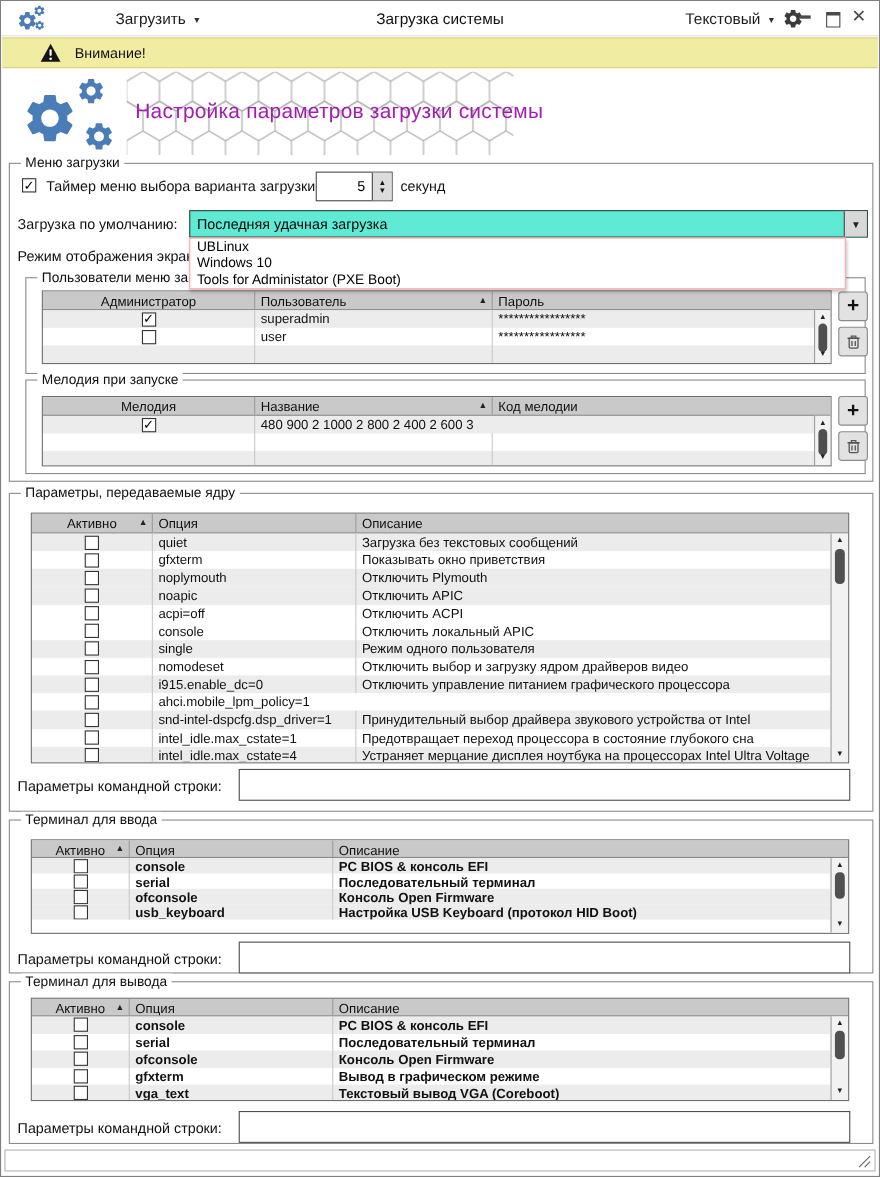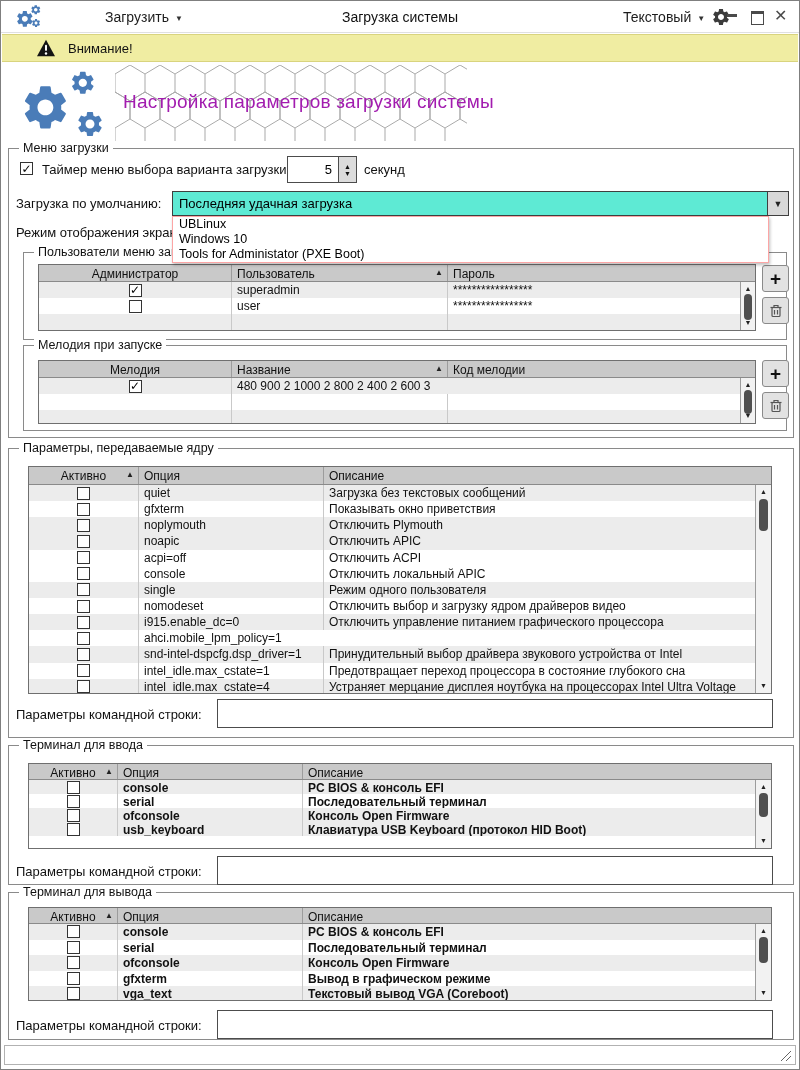--- a/index.html
+++ b/index.html
@@ -447,21 +447,21 @@
               <span class="cb"></span>
             </div>
             <div class="c c2">ofconsole</div>
             <div class="c c3">Консоль Open Firmware</div>
           </div>
           <div class="row alt">
             <div class="c c1 ck">
               <span class="cb"></span>
             </div>
             <div class="c c2">usb_keyboard</div>
-            <div class="c c3">Клавиатура USB Keyboard (протокол HID Boot)</div>
+            <div class="c c3">Настройка USB Keyboard (протокол HID Boot)</div>
           </div>
         </div>
       <div class="vscroll">
         <span class="sa up">▲</span>
         <span class="thumb" style="top:13px;height:24px"></span>
         <span class="sa dn">▼</span>
       </div>
     </div>
     <span class="lbl" style="left:7px;top:118px">Параметры командной строки:</span>
     <input class="cmdinput" style="top: 110px;" value="">

